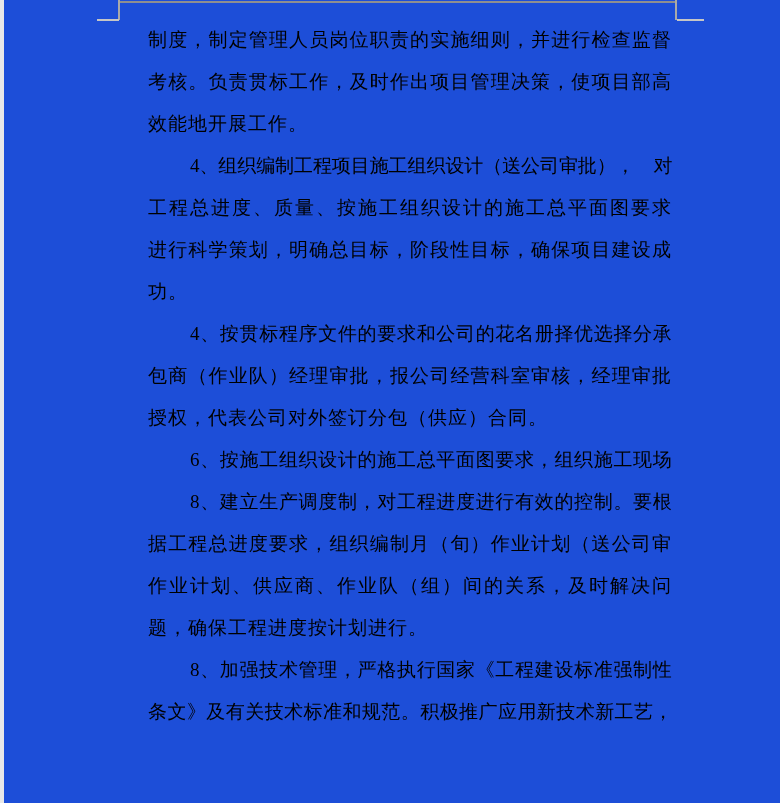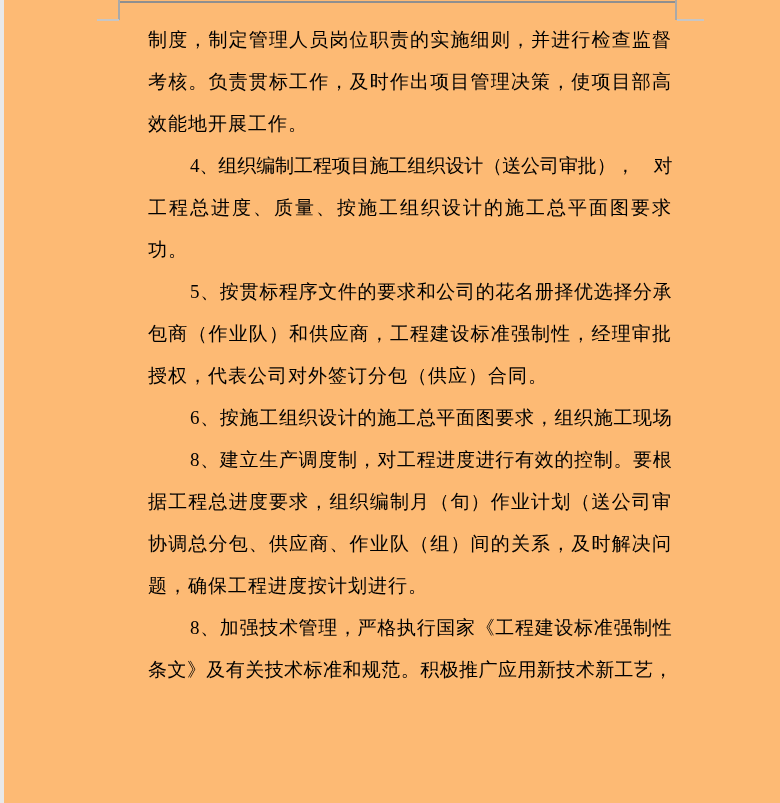--- a/index.html
+++ b/index.html
@@ -7,21 +7,21 @@
     padding: 0;
     width: 780px;
     height: 803px;
     overflow: hidden;
     background: #ffffff;
   }
   .viewport {
     position: relative;
     width: 780px;
     height: 803px;
-    background: #fdba74;
+    background: #1d4ed8;
     font-family: "Liberation Serif", "DejaVu Serif", serif;
   }
   
   .edge-strip {
     position: absolute;
     left: 0; top: 0;
     width: 4px; height: 803px;
     background: #e8e8e8;
   }
   
@@ -93,27 +93,28 @@
     <div class="b b-left-wing"></div>
     <div class="b b-right-vert"></div>
     <div class="b b-right-wing"></div>
 
     <div class="text-block">
       <div class="line">制度，制定管理人员岗位职责的实施细则，并进行检查监督</div>
       <div class="line">考核。负责贯标工作，及时作出项目管理决策，使项目部高</div>
       <div class="line end">效能地开展工作。</div>
       <div class="line indent tight">4、组织编制工程项目施工组织设计（送公司审批），　对</div>
       <div class="line">工程总进度、质量、按施工组织设计的施工总平面图要求</div>
+      <div class="line">进行科学策划，明确总目标，阶段性目标，确保项目建设成</div>
       <div class="line end">功。</div>
-      <div class="line indent">5、按贯标程序文件的要求和公司的花名册择优选择分承</div>
-      <div class="line">包商（作业队）和供应商，工程建设标准强制性，经理审批</div>
+      <div class="line indent">4、按贯标程序文件的要求和公司的花名册择优选择分承</div>
+      <div class="line">包商（作业队）经理审批，报公司经营科室审核，经理审批</div>
       <div class="line end">授权，代表公司对外签订分包（供应）合同。</div>
       <div class="line indent">6、按施工组织设计的施工总平面图要求，组织施工现场</div>
       <div class="line indent">8、建立生产调度制，对工程进度进行有效的控制。要根</div>
       <div class="line">据工程总进度要求，组织编制月（旬）作业计划（送公司审</div>
-      <div class="line">协调总分包、供应商、作业队（组）间的关系，及时解决问</div>
+      <div class="line">作业计划、供应商、作业队（组）间的关系，及时解决问</div>
       <div class="line end">题，确保工程进度按计划进行。</div>
       <div class="line indent">8、加强技术管理，严格执行国家《工程建设标准强制性</div>
       <div class="line tight">条文》及有关技术标准和规范。积极推广应用新技术新工艺，</div>
     </div>
 
   </div>
 </div>
 
 </body></html>

